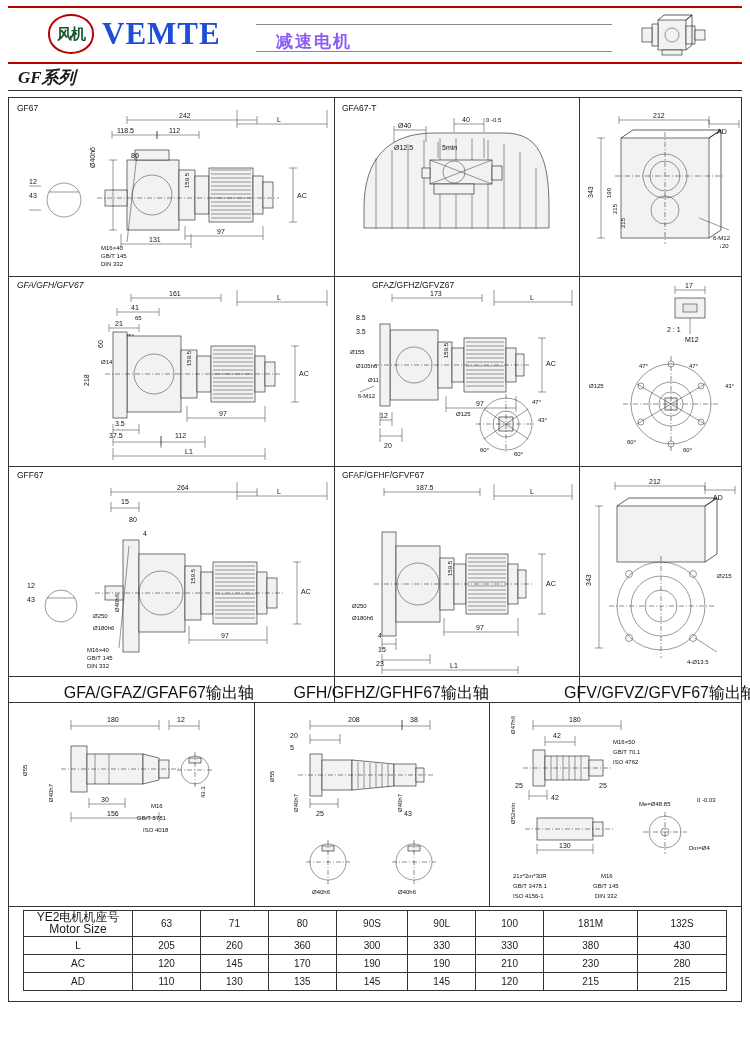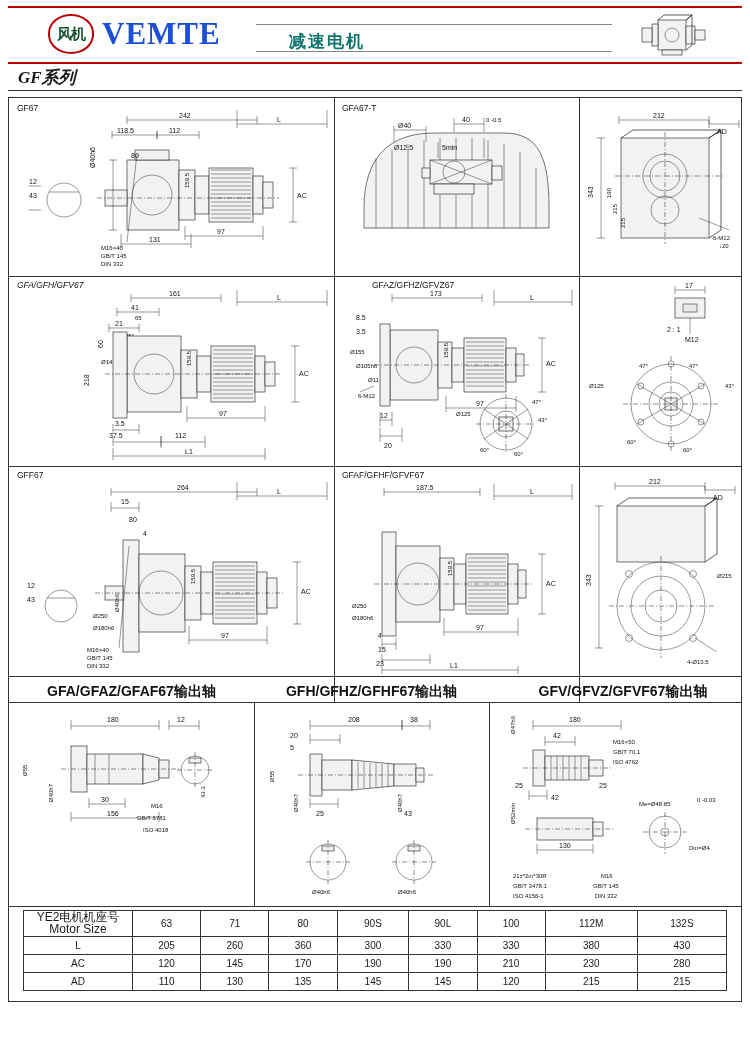--- a/index.html
+++ b/index.html
@@ -32,22 +32,22 @@
   }
   .logo-mark span{
     font-family:"Liberation Serif", serif;
     font-size:15px;font-weight:bold;color:#14532d;letter-spacing:-1px;
   }
   .logo-text{
     font-family:"Liberation Serif", serif;
     font-size:31px;font-weight:bold;color:#1d4ed8;letter-spacing:1px;
   }
   .header-title{
-    position:absolute;left:281px;top:22px;
-    font-size:17px;font-weight:bold;letter-spacing:2px;color:#0f766e;
+    position:absolute;left:268px;top:22px;
+    font-size:17px;font-weight:bold;letter-spacing:2px;color:#8b5cf6;
   }
   .header-rule{
     position:absolute;left:248px;right:130px;top:16px;height:1px;background:#888;
   }
   .header-rule2{
     position:absolute;left:248px;right:130px;bottom:10px;top:auto;height:1px;background:#888;
   }
   .header-gear{
     position:absolute;right:30px;top:4px;width:84px;height:50px;
   }
@@ -72,21 +72,21 @@
     background:#fff;
   }
   .cell{position:absolute;box-sizing:border-box;}
   .vline{position:absolute;width:1px;background:#333;}
   .hline{position:absolute;height:1px;background:#333;}
 
   .cell-title{
     position:absolute;font-size:8.5px;color:#111;
     font-family:"Liberation Sans", sans-serif;
   }
-  .cell-title.center{width:100%;text-align:center;font-weight:bold;font-size:14px;}
+  .cell-title.center{width:100%;text-align:right;font-weight:normal;font-size:16px;}
 
   
   svg.dwg{display:block;}
   .ln{stroke:#1a1a1a;stroke-width:0.7;fill:none;}
   .thin{stroke:#1a1a1a;stroke-width:0.45;fill:none;}
   .dash{stroke:#1a1a1a;stroke-width:0.5;fill:none;stroke-dasharray:5 2 1 2;}
   .hatch{fill:#e8e8e8;stroke:#1a1a1a;stroke-width:0.5;}
   .fillg{fill:#f2f2f2;stroke:#1a1a1a;stroke-width:0.6;}
   .dim{stroke:#1a1a1a;stroke-width:0.45;fill:none;}
   text.t{font-family:"Liberation Sans", sans-serif;font-size:7px;fill:#111;}
@@ -612,21 +612,21 @@
         <td class="rowhead two-line">
           <div>YE2电机机座号</div>
           <div>Motor Size</div>
         </td>
         <td>63</td>
         <td>71</td>
         <td>80</td>
         <td>90S</td>
         <td>90L</td>
         <td>100</td>
-        <td>112M</td>
+        <td>181M</td>
         <td>132S</td>
       </tr>
       <tr>
         <td class="rowhead">L</td>
         <td>205</td>
         <td>260</td>
         <td>360</td>
         <td>300</td>
         <td>330</td>
         <td>330</td>

